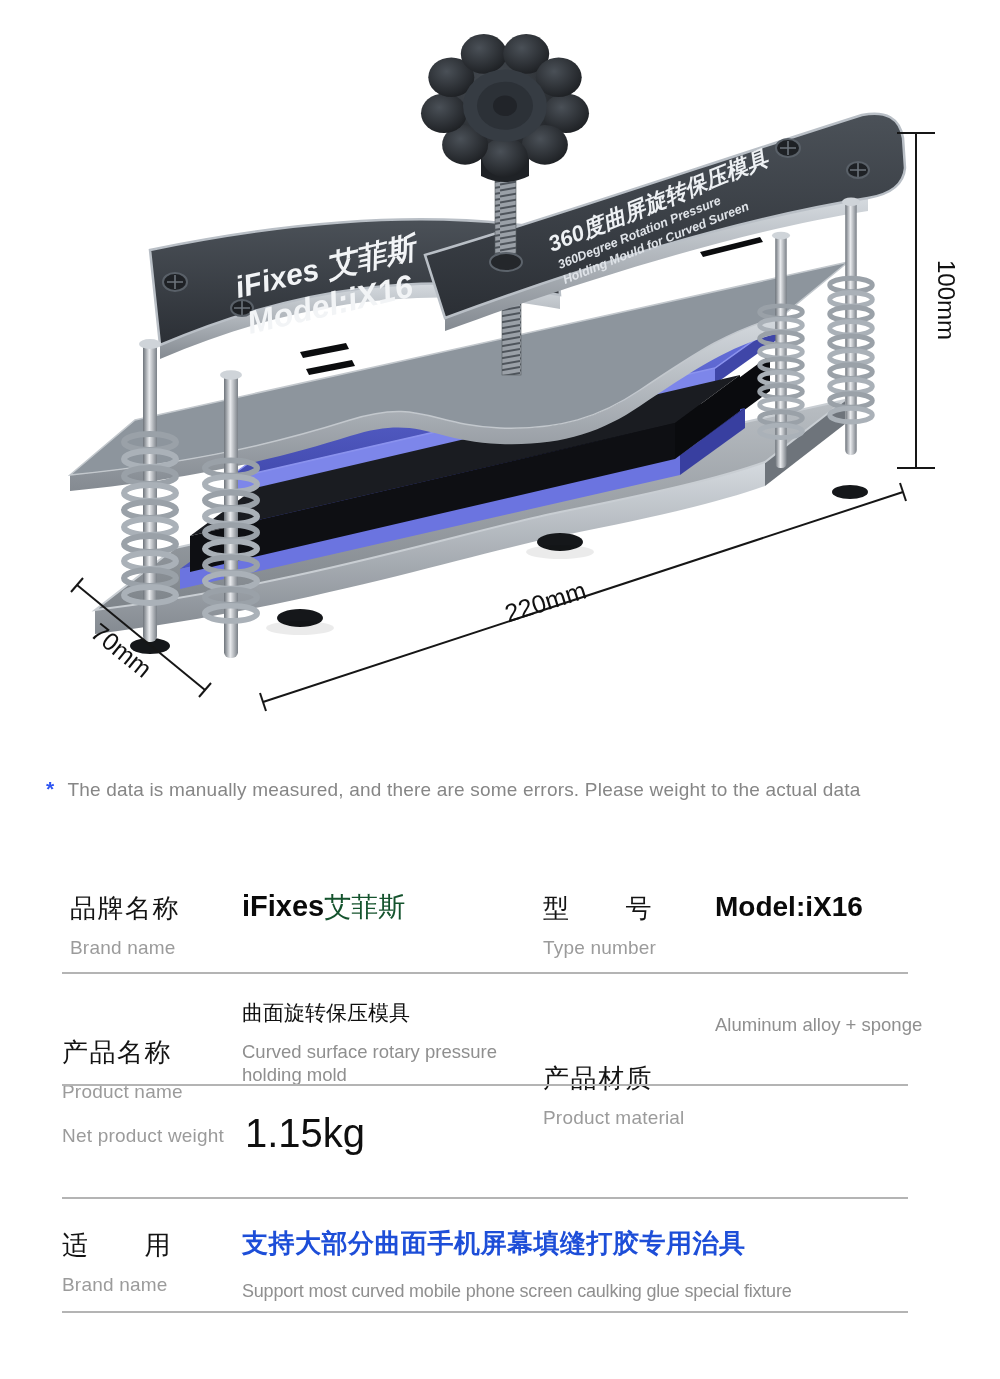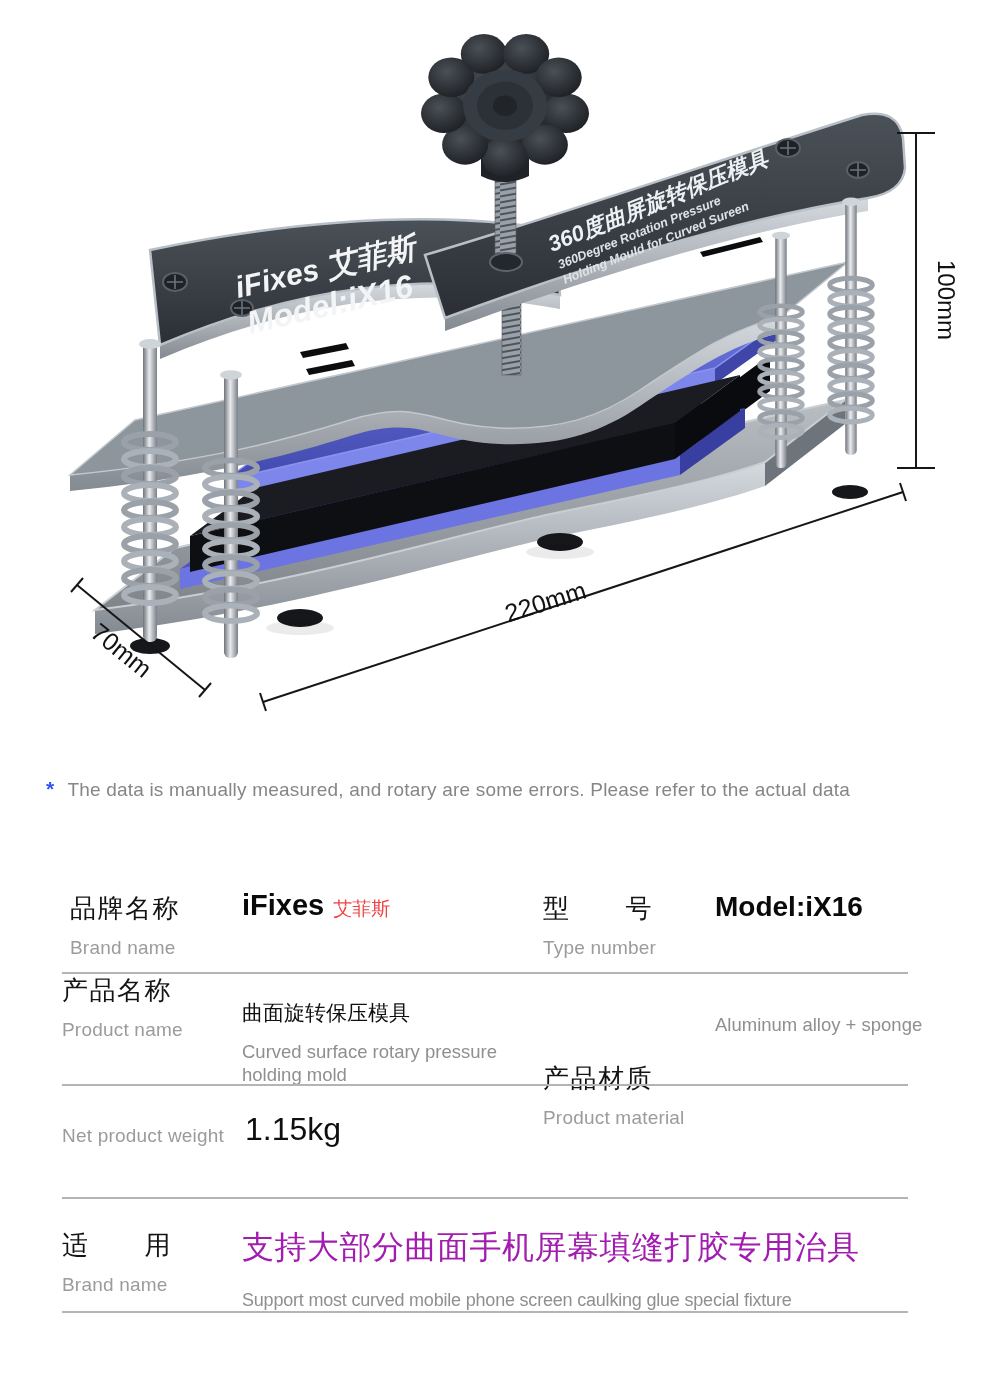--- a/index.html
+++ b/index.html
@@ -10,26 +10,26 @@
   
   .note{position:absolute;left:46px;top:777px;font-size:19px;color:#868686;
         font-weight:500;letter-spacing:.2px;white-space:nowrap;}
   .note .mark{color:#2e55f2;font-weight:700;font-size:21px;margin-right:13px;}
 
   
   .cell{position:absolute;}
   .lab-cn{font-size:26px;color:#141414;font-weight:500;letter-spacing:1.5px;white-space:nowrap;}
   .lab-en{font-size:19px;color:#9b9b9b;margin-top:11px;letter-spacing:.2px;white-space:nowrap;}
   .v-cn{font-size:21px;color:#0f0f0f;font-weight:500;white-space:nowrap;}
-  .v-cn-sm{font-size:32px;color:#a21caf;font-weight:400;letter-spacing:.5px;white-space:nowrap;}
+  .v-cn-sm{font-size:26px;color:#1d4ed8;font-weight:700;letter-spacing:.5px;white-space:nowrap;}
   .v-en{font-size:18.5px;color:#8f8f8f;line-height:23px;}
   .v-en-long{font-size:18px;color:#8f8f8f;letter-spacing:-.2px;white-space:nowrap;}
   .v-bold{font-size:29px;color:#0a0a0a;font-weight:700;white-space:nowrap;}
-  .v-bold-cjk{font-size:19px;color:#ef4444;font-weight:400;margin-left:9px;}
-  .v-weight{font-size:32px;color:#0f0f0f;font-weight:500;white-space:nowrap;}
+  .v-bold-cjk{font-size:27px;color:#14532d;font-weight:400;}
+  .v-weight{font-size:40px;color:#0f0f0f;font-weight:500;white-space:nowrap;}
   .divider{position:absolute;left:62px;width:846px;height:2px;background:#b4b4b4;}
 </style>
 </head>
 <body>
 
 <div class="canvas">
 
   <svg width="1000" height="760" viewBox="0 0 1000 760" style="position:absolute;left:0;top:0;">
     <defs>
       <linearGradient id="gMetalTop" x1="0" y1="0" x2="0" y2="1">
@@ -198,42 +198,42 @@
 
     <g stroke="#161616" stroke-width="2">
       <line x1="77" y1="585" x2="205" y2="690"></line>
       <line x1="83" y1="578" x2="71" y2="592"></line>
       <line x1="211" y1="683" x2="199" y2="697"></line>
     </g>
     <text transform="translate(116,657) rotate(39)" text-anchor="middle" font-size="25" font-weight="500" fill="#111">70mm</text>
   </svg>
 
   <div class="note">
-    <span class="mark">*</span><span>The data is manually measured, and rotary are some errors. Please refer to the actual data</span>
+    <span class="mark">*</span><span>The data is manually measured, and there are some errors. Please weight to the actual data</span>
   </div>
 
   <div>
 
     <div class="cell" style="left:70px;top:891px">
       <div class="lab-cn">品牌名称</div>
       <div class="lab-en">Brand name</div>
     </div>
     <div class="cell" style="left:242px;top:889px">
       <span class="v-bold">iFixes</span><span class="v-bold-cjk">艾菲斯</span>
     </div>
     <div class="cell" style="left:543px;top:891px">
       <div class="lab-cn">型　　号</div>
       <div class="lab-en">Type number</div>
     </div>
     <div class="cell" style="left:715px;top:891px">
       <span class="v-bold" style="font-size:28px">Model:iX16</span>
     </div>
     <div class="divider" style="top:972px"></div>
 
-    <div class="cell" style="left:62px;top:973px">
+    <div class="cell" style="left:62px;top:1035px">
       <div class="lab-cn">产品名称</div>
       <div class="lab-en">Product name</div>
     </div>
     <div class="cell" style="left:242px;top:999px">
       <div class="v-cn">曲面旋转保压模具</div>
       <div class="v-en" style="margin-top:13px;width:275px">Curved surface rotary pressure holding mold</div>
     </div>
     <div class="cell" style="left:543px;top:1061px">
       <div class="lab-cn">产品材质</div>
       <div class="lab-en">Product material</div>

